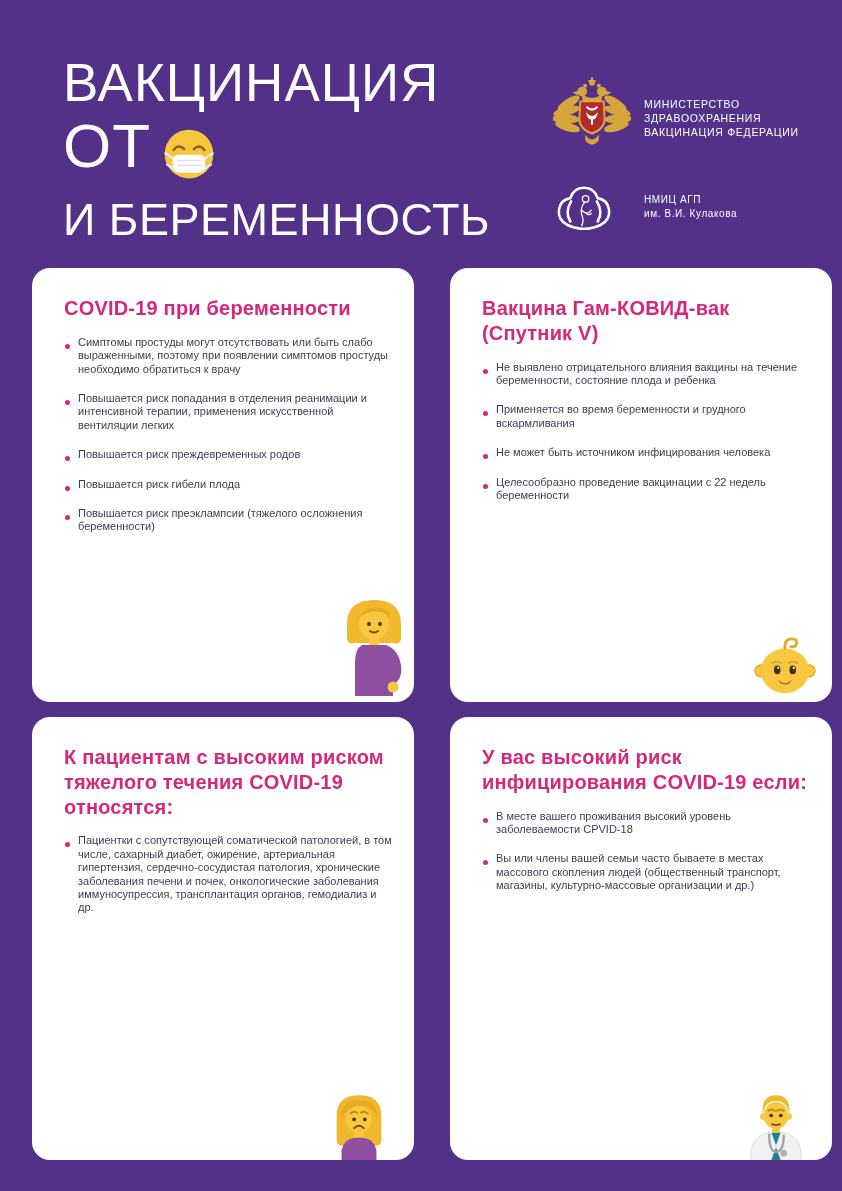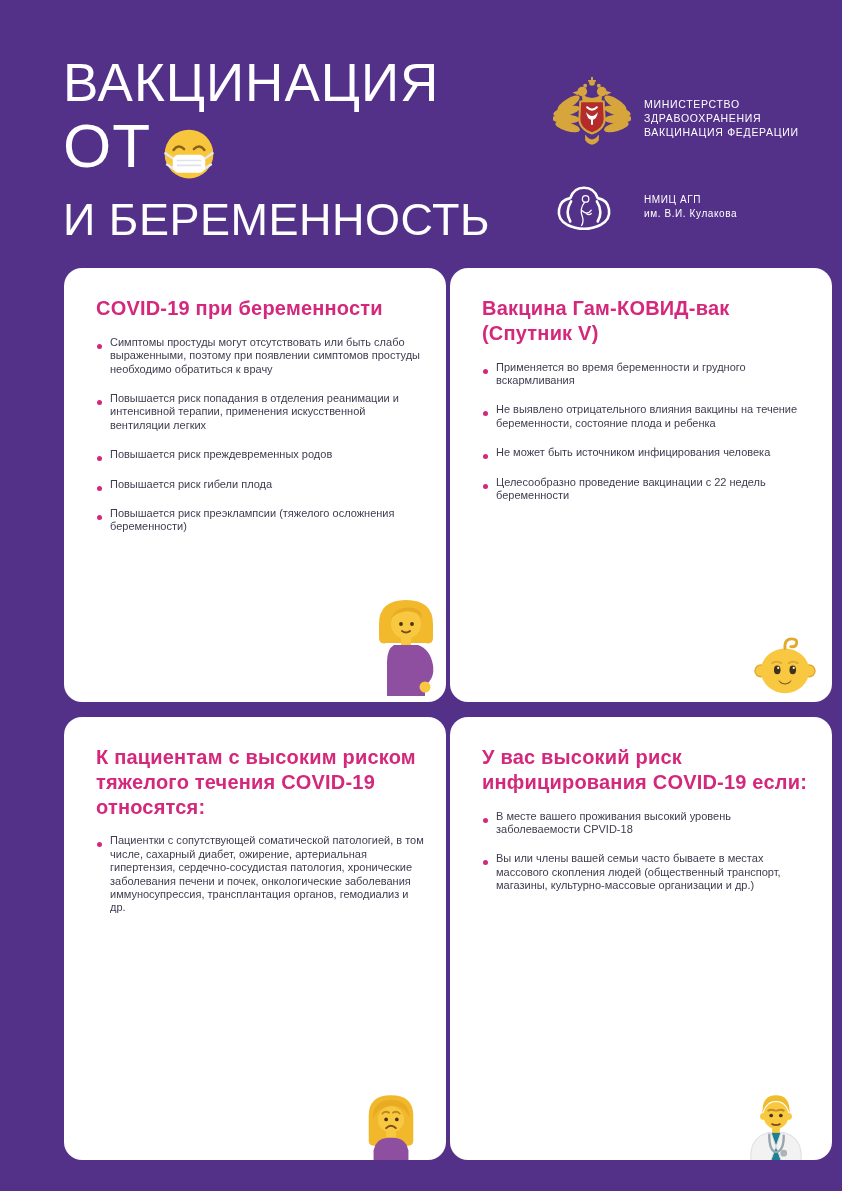--- a/index.html
+++ b/index.html
@@ -28,22 +28,21 @@
   .ministry svg{width:78px;height:78px;flex:0 0 78px;}
   .ministry-text{margin:22px 0 0 13px;font-size:10.5px;letter-spacing:0.7px;line-height:1.32;}
   .kulakov{display:flex;align-items:center;margin-top:27px;}
   .kulakov svg{width:58px;height:52px;flex:0 0 58px;margin-left:2px;}
   .kulakov-text{margin-left:31px;font-size:10px;letter-spacing:0.6px;line-height:1.45;}
 
   
   .cards{
     position:absolute;left:32px;top:268px;
     display:grid;grid-template-columns:382px 382px;grid-template-rows:434px 443px;
-    gap:15px 4px;
-    margin-left:32px;
+    gap:15px 36px;
   }
   .card{
     position:relative;background:var(--card-bg);border-radius:18px;
     padding:28px 22px 0 32px;overflow:hidden;
   }
   .card h2{
     color:var(--heading-pink);font-size:20px;line-height:1.24;
     letter-spacing:0.2px;margin-bottom:15px;font-weight:700;
   }
   .card ul{list-style:none;}
@@ -155,22 +154,22 @@
         <path d="M34 35 q4 3 8 0" stroke="#7a4a1e" stroke-width="2" fill="none" stroke-linecap="round"></path>
         <rect x="33" y="41" width="10" height="9" fill="#f8c940"></rect>
         <path d="M26 49 L50 49 Q62 53 65 69 Q67 83 57 89 L57 100 L19 100 L19 66 Q19 53 26 49 Z" fill="#8f4fa0"></path>
         <circle cx="57" cy="91" r="5.5" fill="#f8c940"></circle>
       </svg>
     </div>
 
     <div class="card">
       <h2>Вакцина Гам-КОВИД-вак (Спутник V)</h2>
       <ul>
+        <li>Не выявлено отрицательного влияния вакцины на течение беременности, состояние плода и ребенка</li>
         <li>Применяется во время беременности и грудного вскармливания</li>
-        <li>Не выявлено отрицательного влияния вакцины на течение беременности, состояние плода и ребенка</li>
         <li>Не может быть источником инфицирования человека</li>
         <li>Целесообразно проведение вакцинации с 22 недель беременности</li>
       </ul>
       <svg class="corner-emoji emoji-baby" viewBox="0 0 64 64" aria-hidden="true">
         <circle cx="7" cy="37" r="6" fill="#f8c940" stroke="#e3a92f" stroke-width="1.5"></circle>
         <circle cx="57" cy="37" r="6" fill="#f8c940" stroke="#e3a92f" stroke-width="1.5"></circle>
         <ellipse cx="32" cy="37" rx="25" ry="23" fill="#f8c940"></ellipse>
         <path d="M32 14 Q31 4 39 4 Q45 4 44 9 Q43 13 38 12" stroke="#e3a92f" stroke-width="3" fill="none" stroke-linecap="round"></path>
         <path d="M19 29 q4 -3 9 0 M36 29 q4 -3 9 0" stroke="#d9a437" stroke-width="2" fill="none" stroke-linecap="round"></path>
         <ellipse cx="24" cy="36" rx="3.4" ry="4.4" fill="#41301c"></ellipse>

